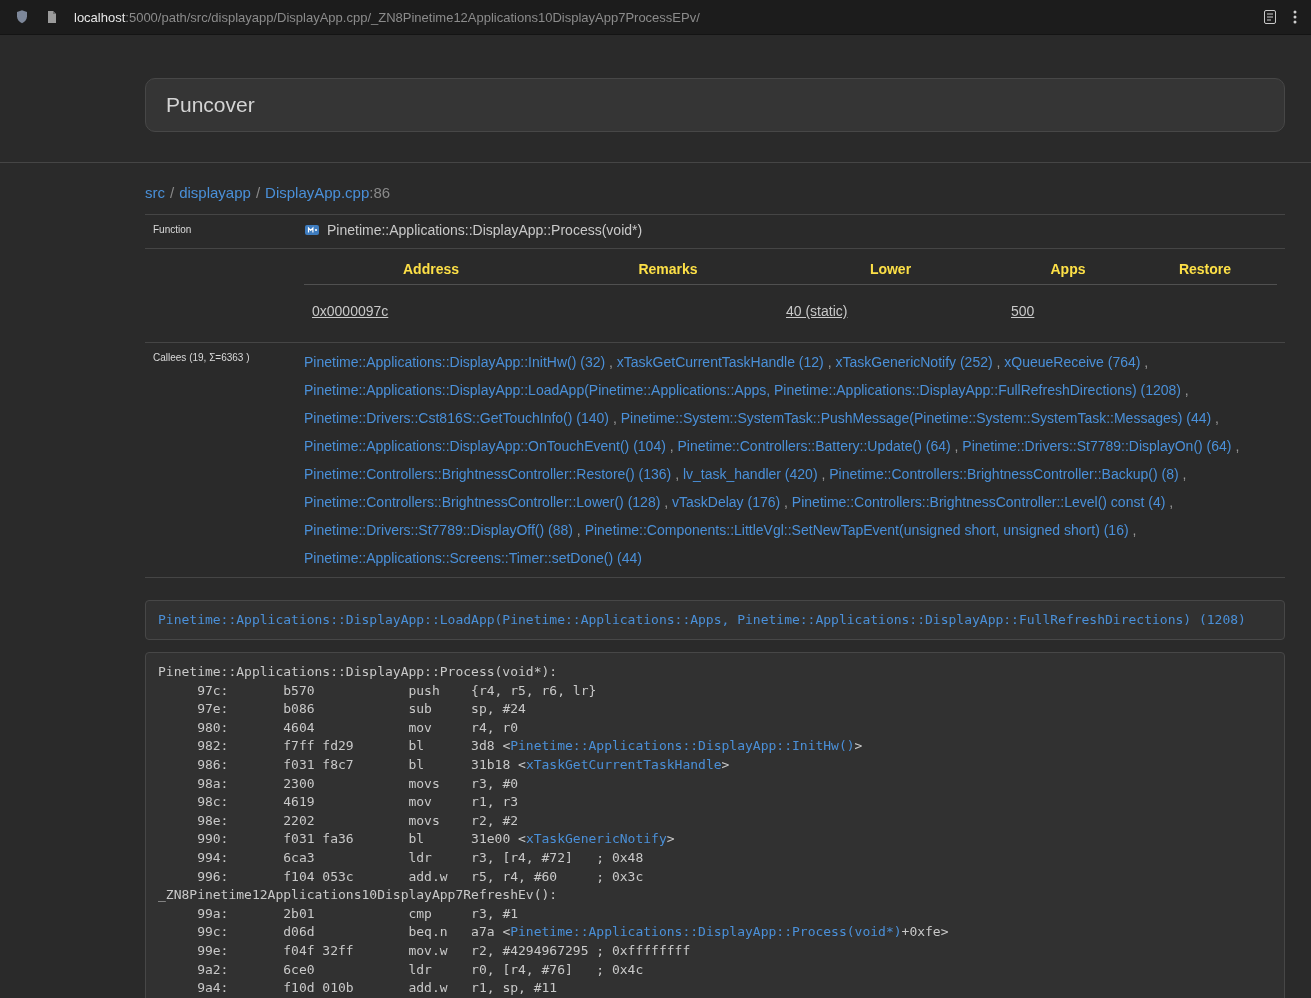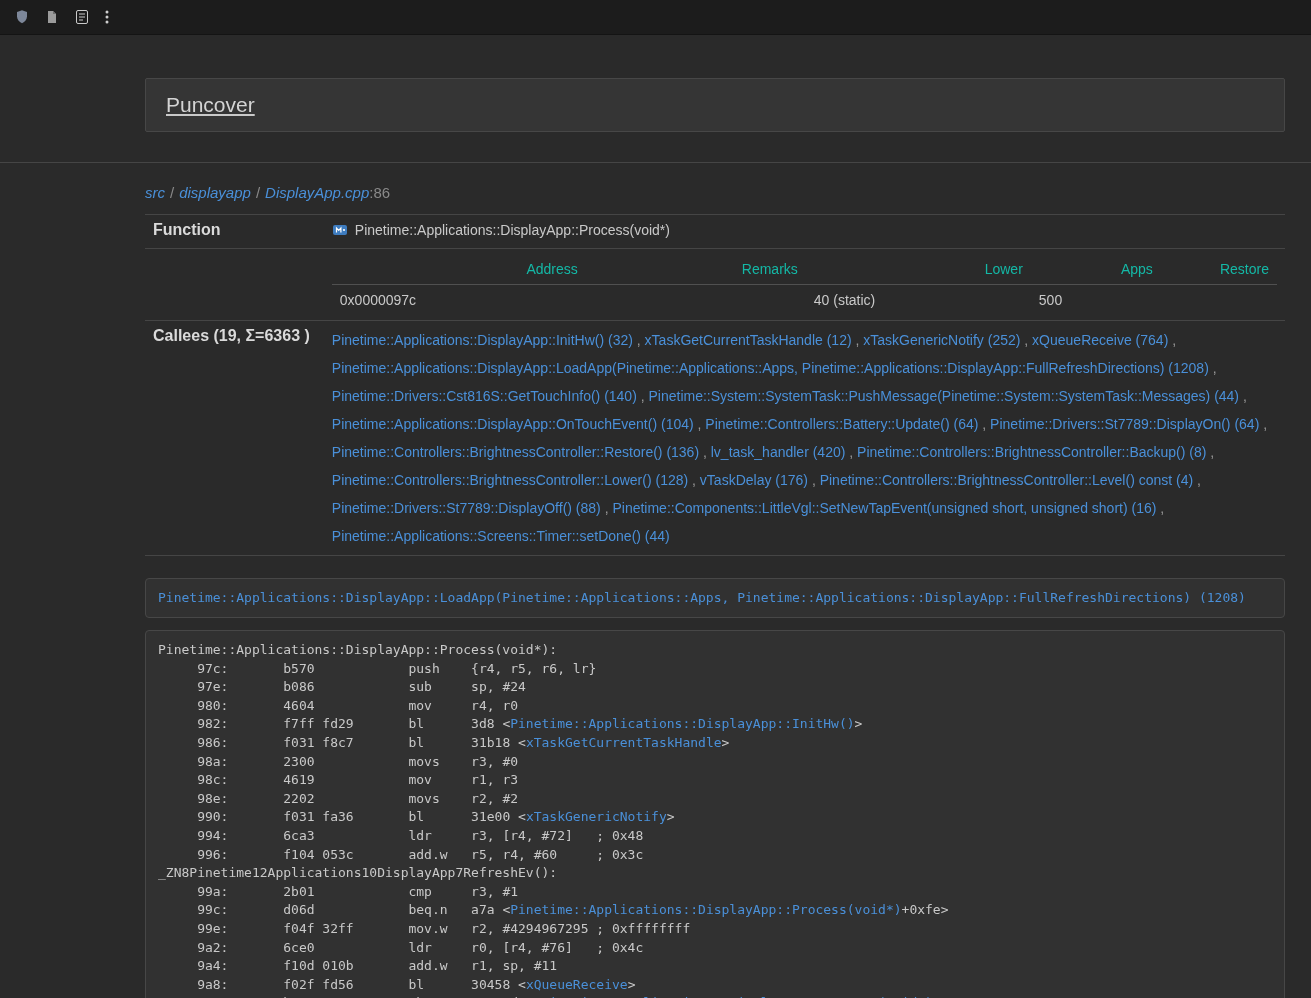--- a/index.html
+++ b/index.html
@@ -19,53 +19,53 @@
   .icon { display:inline-flex; align-items:center; justify-content:center; flex:0 0 auto; }
   .url-text { flex:1 1 auto; font-size:13px; white-space:nowrap; overflow:hidden; }
   .url-text .host { color:#e8e8e8; }
   .url-text .path { color:#8b8b8b; }
 
   
   .container { margin-left:145px; width:1140px; }
 
   .jumbotron {
     margin-top:43px; background:#353535; border:1px solid #474747;
-    border-radius:2px; padding:12px 20px;text-decoration:underline;
+    border-radius:10px; padding:12px 20px;
   }
   .jumbotron h1 { margin:0; font-size:21px; font-weight:400; color:#d4d4d4; line-height:28px; }
 
   hr.full { border:0; border-top:1px solid #454545; margin:30px 0 0 0; }
 
   .breadcrumb { margin-top:21px; font-size:15px; color:#8a8a8a; }
-  .breadcrumb a { color:var(--link); text-decoration:none;font-style:italic; }
+  .breadcrumb a { color:var(--link); text-decoration:none; }
   .breadcrumb .sep { margin:0 5px; color:#8a8a8a; }
   .breadcrumb .line-no { color:#8a8a8a;margin-top:36px; }
 
   table.fn-table {
     margin-top:13px; width:100%; border-collapse:collapse; font-size:14px;
     border-bottom:1px solid #454545;
   }
   .fn-table > tbody > tr > th,
   .fn-table > tbody > tr > td {
     border-top:1px solid #454545; padding:5px 8px; vertical-align:top;
     text-align:left; line-height:20px;
   }
   th.row-label {
-    width:145px; padding-left:18px; font-weight:700; color:#dadada;
-    font-size:16px; white-space:nowrap;
+    width:145px; padding-left:18px; font-weight:400; color:#dadada;
+    font-size:10px; white-space:nowrap;
   }
   .fn-table > tbody > tr > td { padding-left:14px; color:#c9c9c9; }
   td.stats-cell { padding:0 0 0 14px; }
 
   table.stats-table { width:100%; border-collapse:collapse; font-size:14px; }
   .stats-table th {
-    font-weight:400; color:#14b8a6; text-align:right; padding:5px 8px;
+    font-weight:700; color:#fde047; text-align:center; padding:5px 8px;
     border-bottom:1px solid #505050; line-height:20px;
   }
-  .stats-table td { padding:5px 8px; line-height:20px; color:#c9c9c9; }
+  .stats-table td { padding:16px 8px; line-height:20px; color:#c9c9c9;text-decoration:underline; }
 
   .sym-icon { display:inline-block; vertical-align:-3px; margin-right:7px; }
 
   a.lnk { color:var(--link); text-decoration:none; }
   .callees-list { line-height:28px; }
   .callees-list .sep { color:#9a9a9a; }
 
   pre.snippet {
     margin:22px 0 0 0; background:#313131; border:1px solid #474747;
     border-radius:4px; padding:10px 12px;
@@ -87,20 +87,21 @@
     <svg width="16" height="16" viewBox="0 0 16 16">
         <path d="M8 1.2 13 3v4.3c0 3.2-2.1 5.8-5 7-2.9-1.2-5-3.8-5-7V3z" fill="#7d8799"></path>
       </svg>
   </span>
   <span class="icon">
     <svg width="14" height="14" viewBox="0 0 14 14">
         <path d="M3 1h5l3 3v9H3z" fill="#9b9b9b"></path>
         <path d="M8 1v3h3z" fill="#6e6e6e"></path>
       </svg>
   </span>
+  <div class="url-text"><span class="host">localhost</span><span class="path">:5000/path/src/displayapp/DisplayApp.cpp/_ZN8Pinetime12Applications10DisplayApp7ProcessEPv/</span></div>
   <span class="icon">
     <svg width="16" height="16" viewBox="0 0 16 16">
         <rect x="2.5" y="1.5" width="11" height="13" rx="1.5" fill="none" stroke="#c9c9c9"></rect>
         <path d="M5 5h6M5 8h6M5 11h4" stroke="#c9c9c9" stroke-width="1.2" fill="none"></path>
       </svg>
   </span>
   <span class="icon">
     <svg width="4" height="16" viewBox="0 0 4 16">
         <circle cx="2" cy="3" r="1.5" fill="#cfcfcf"></circle>
         <circle cx="2" cy="8" r="1.5" fill="#cfcfcf"></circle>

